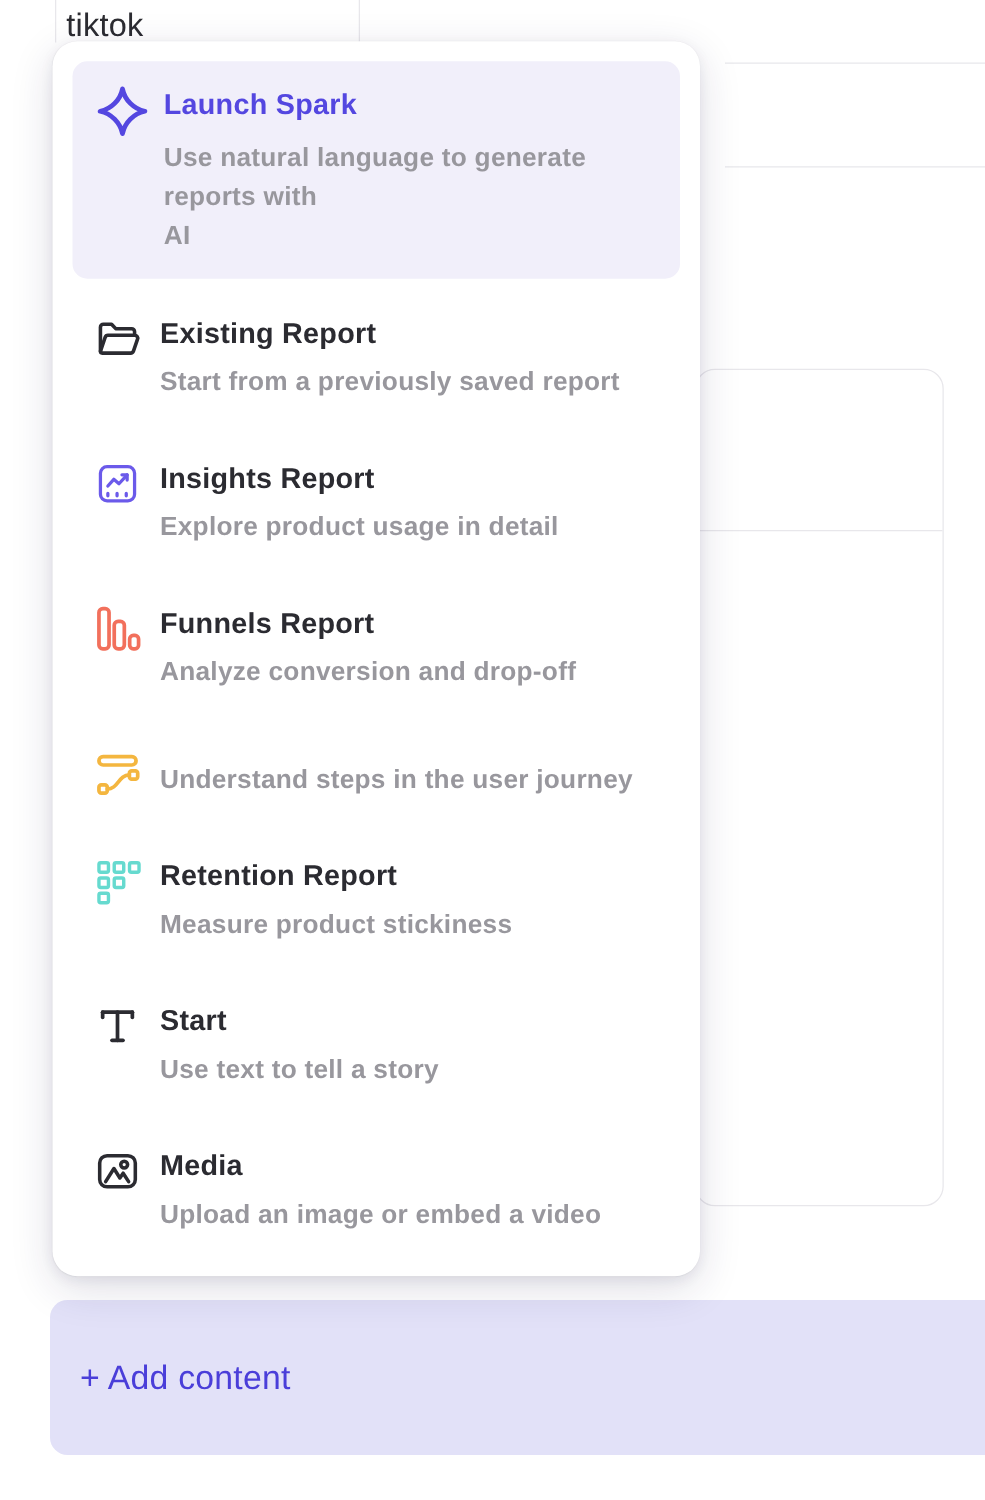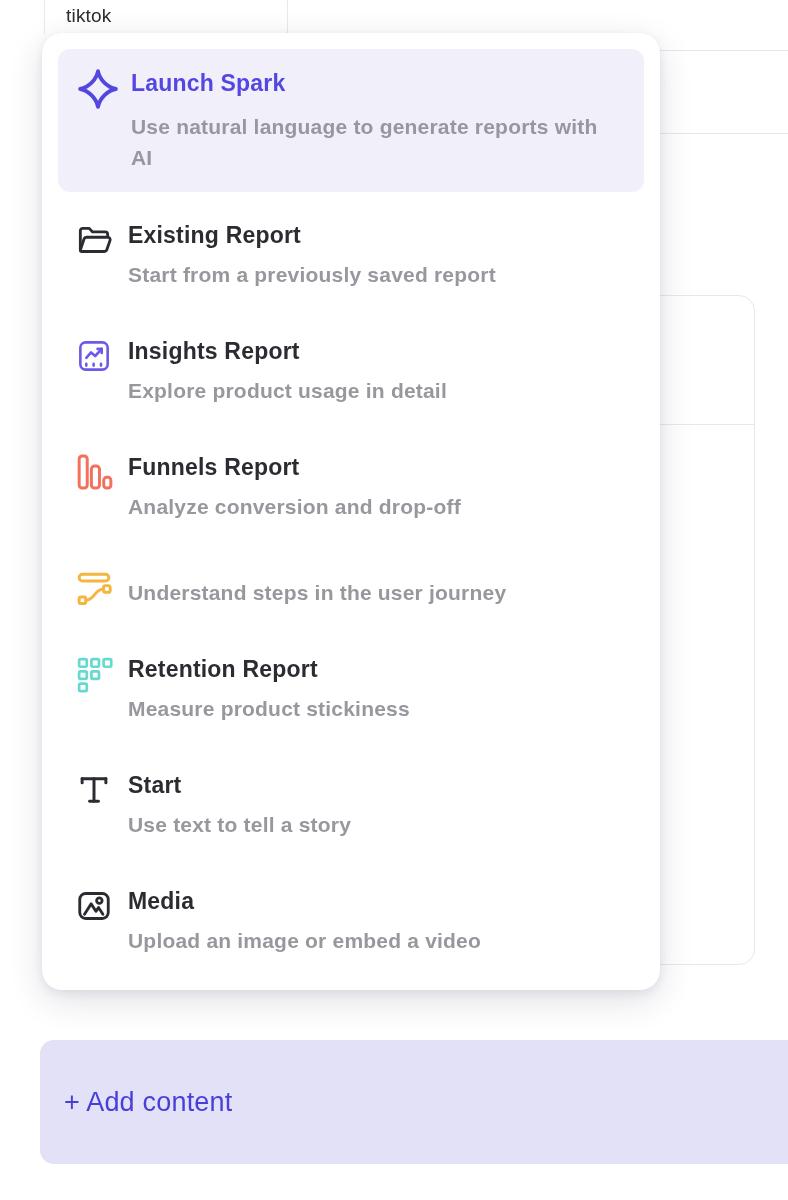--- a/index.html
+++ b/index.html
@@ -4,41 +4,41 @@
 <style>
   html,body{margin:0;padding:0;}
   body{
     width:788px;height:1200px;position:relative;overflow:hidden;
     background:#ffffff;
     font-family:"Liberation Sans","DejaVu Sans",sans-serif;
     -webkit-font-smoothing:antialiased;
   }
   
   .bg-text{
-    position:absolute;left:66px;top:5px;
-    font-size:19px;color:var(--bg-text,#2c2c31);letter-spacing:.2px;
+    position:absolute;left:53px;top:5px;
+    font-size:26px;color:var(--bg-text,#2c2c31);letter-spacing:.2px;
   }
   .bg-vline{position:absolute;width:1px;background:var(--line,#e8e7eb);}
   .bg-vline.v1{left:44px;top:0;height:34px;}
   .bg-vline.v2{left:287px;top:0;height:34px;}
   .bg-hline{position:absolute;height:1px;background:var(--line,#e8e7eb);}
   .bg-hline.h1{left:580px;top:50px;width:208px;}
   .bg-hline.h2{left:580px;top:133px;width:208px;}
   .bg-card{
     position:absolute;left:556px;top:295px;width:199px;height:670px;
     border:1px solid var(--line,#e8e7eb);border-radius:16px;
     box-sizing:border-box;background:#fff;
   }
   .bg-card-divider{
     position:absolute;left:0;right:0;top:128px;height:1px;
     background:var(--line,#e8e7eb);
   }
   
   .menu{
-    position:absolute;left:42px;top:33px;width:618px;box-sizing:border-box;
+    position:absolute;left:42px;top:33px;width:518px;box-sizing:border-box;
     background:var(--menu-bg,#fff);border-radius:20px;padding:16px;
     box-shadow:0 10px 34px rgba(35,30,75,.14),0 3px 10px rgba(35,30,75,.07),0 0 1px rgba(0,0,0,.06);
     z-index:10;
   }
   .menu-item{display:flex;align-items:flex-start;cursor:pointer;}
   .menu-item.spark{
     background:var(--highlight-bg,#f1effa);border-radius:12px;
     padding:18px 20px 19px 17px;
   }
   .menu-item.plain{padding:28px 20px 18px 17px;}

